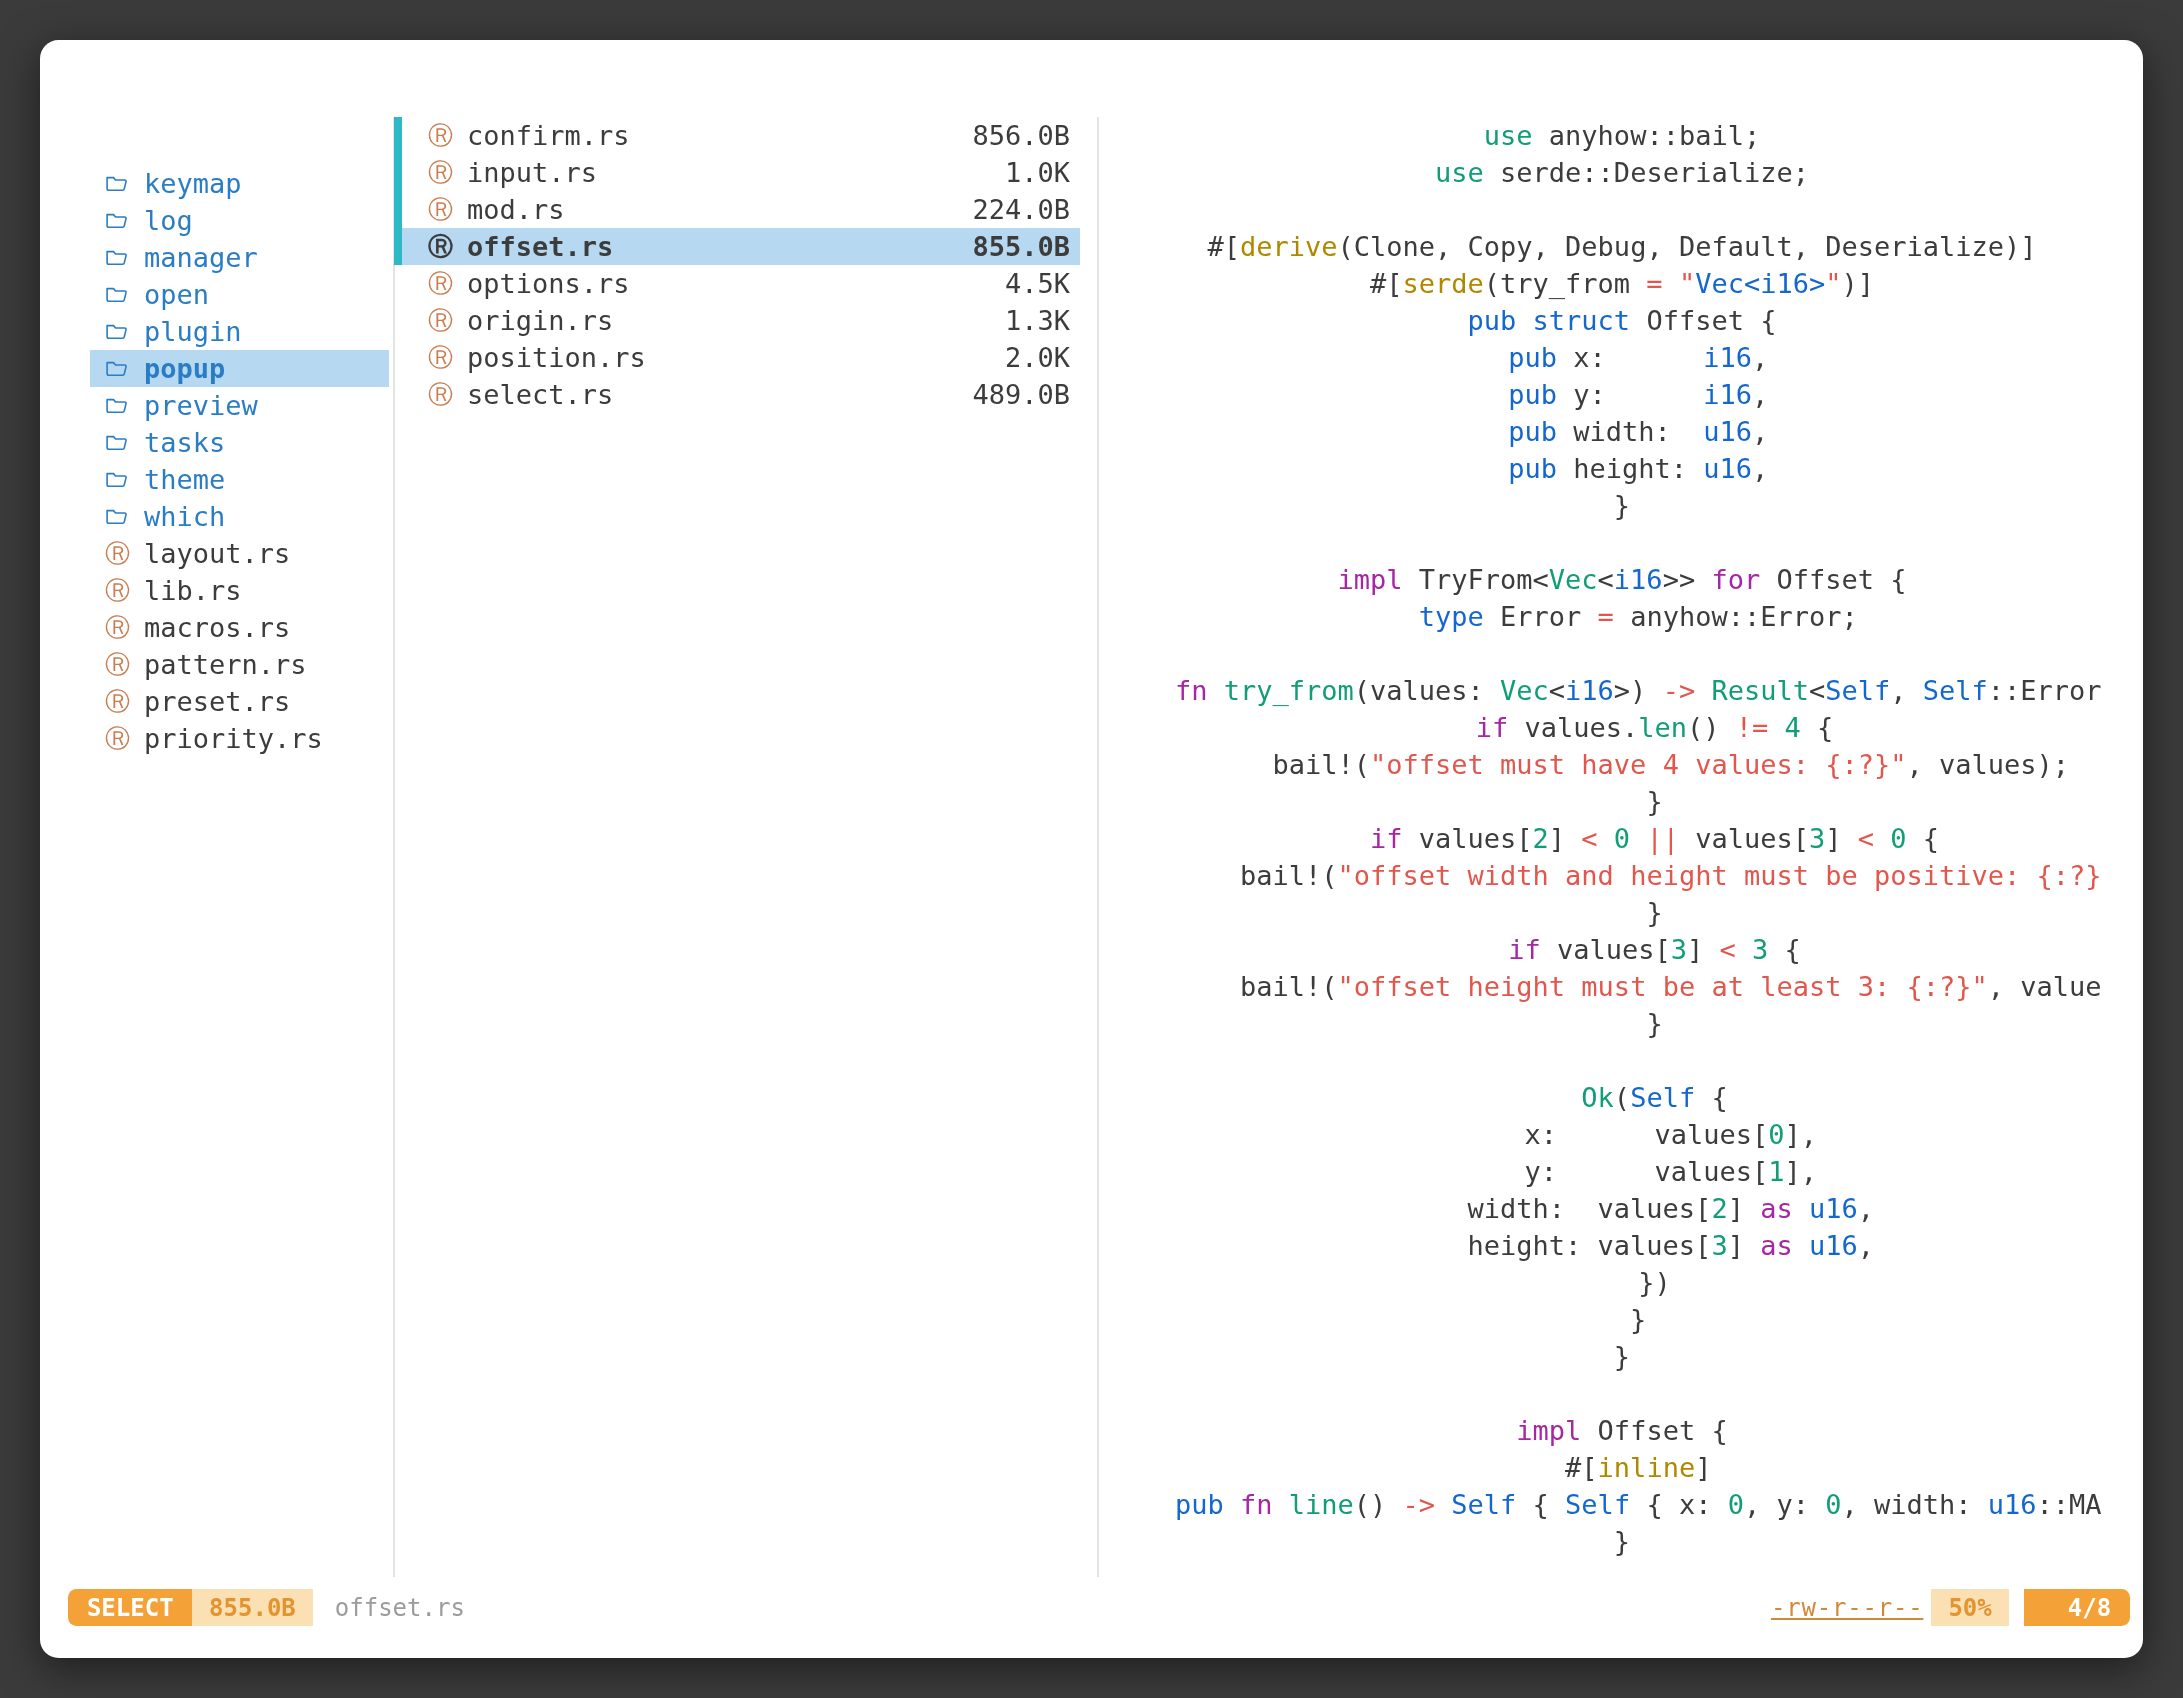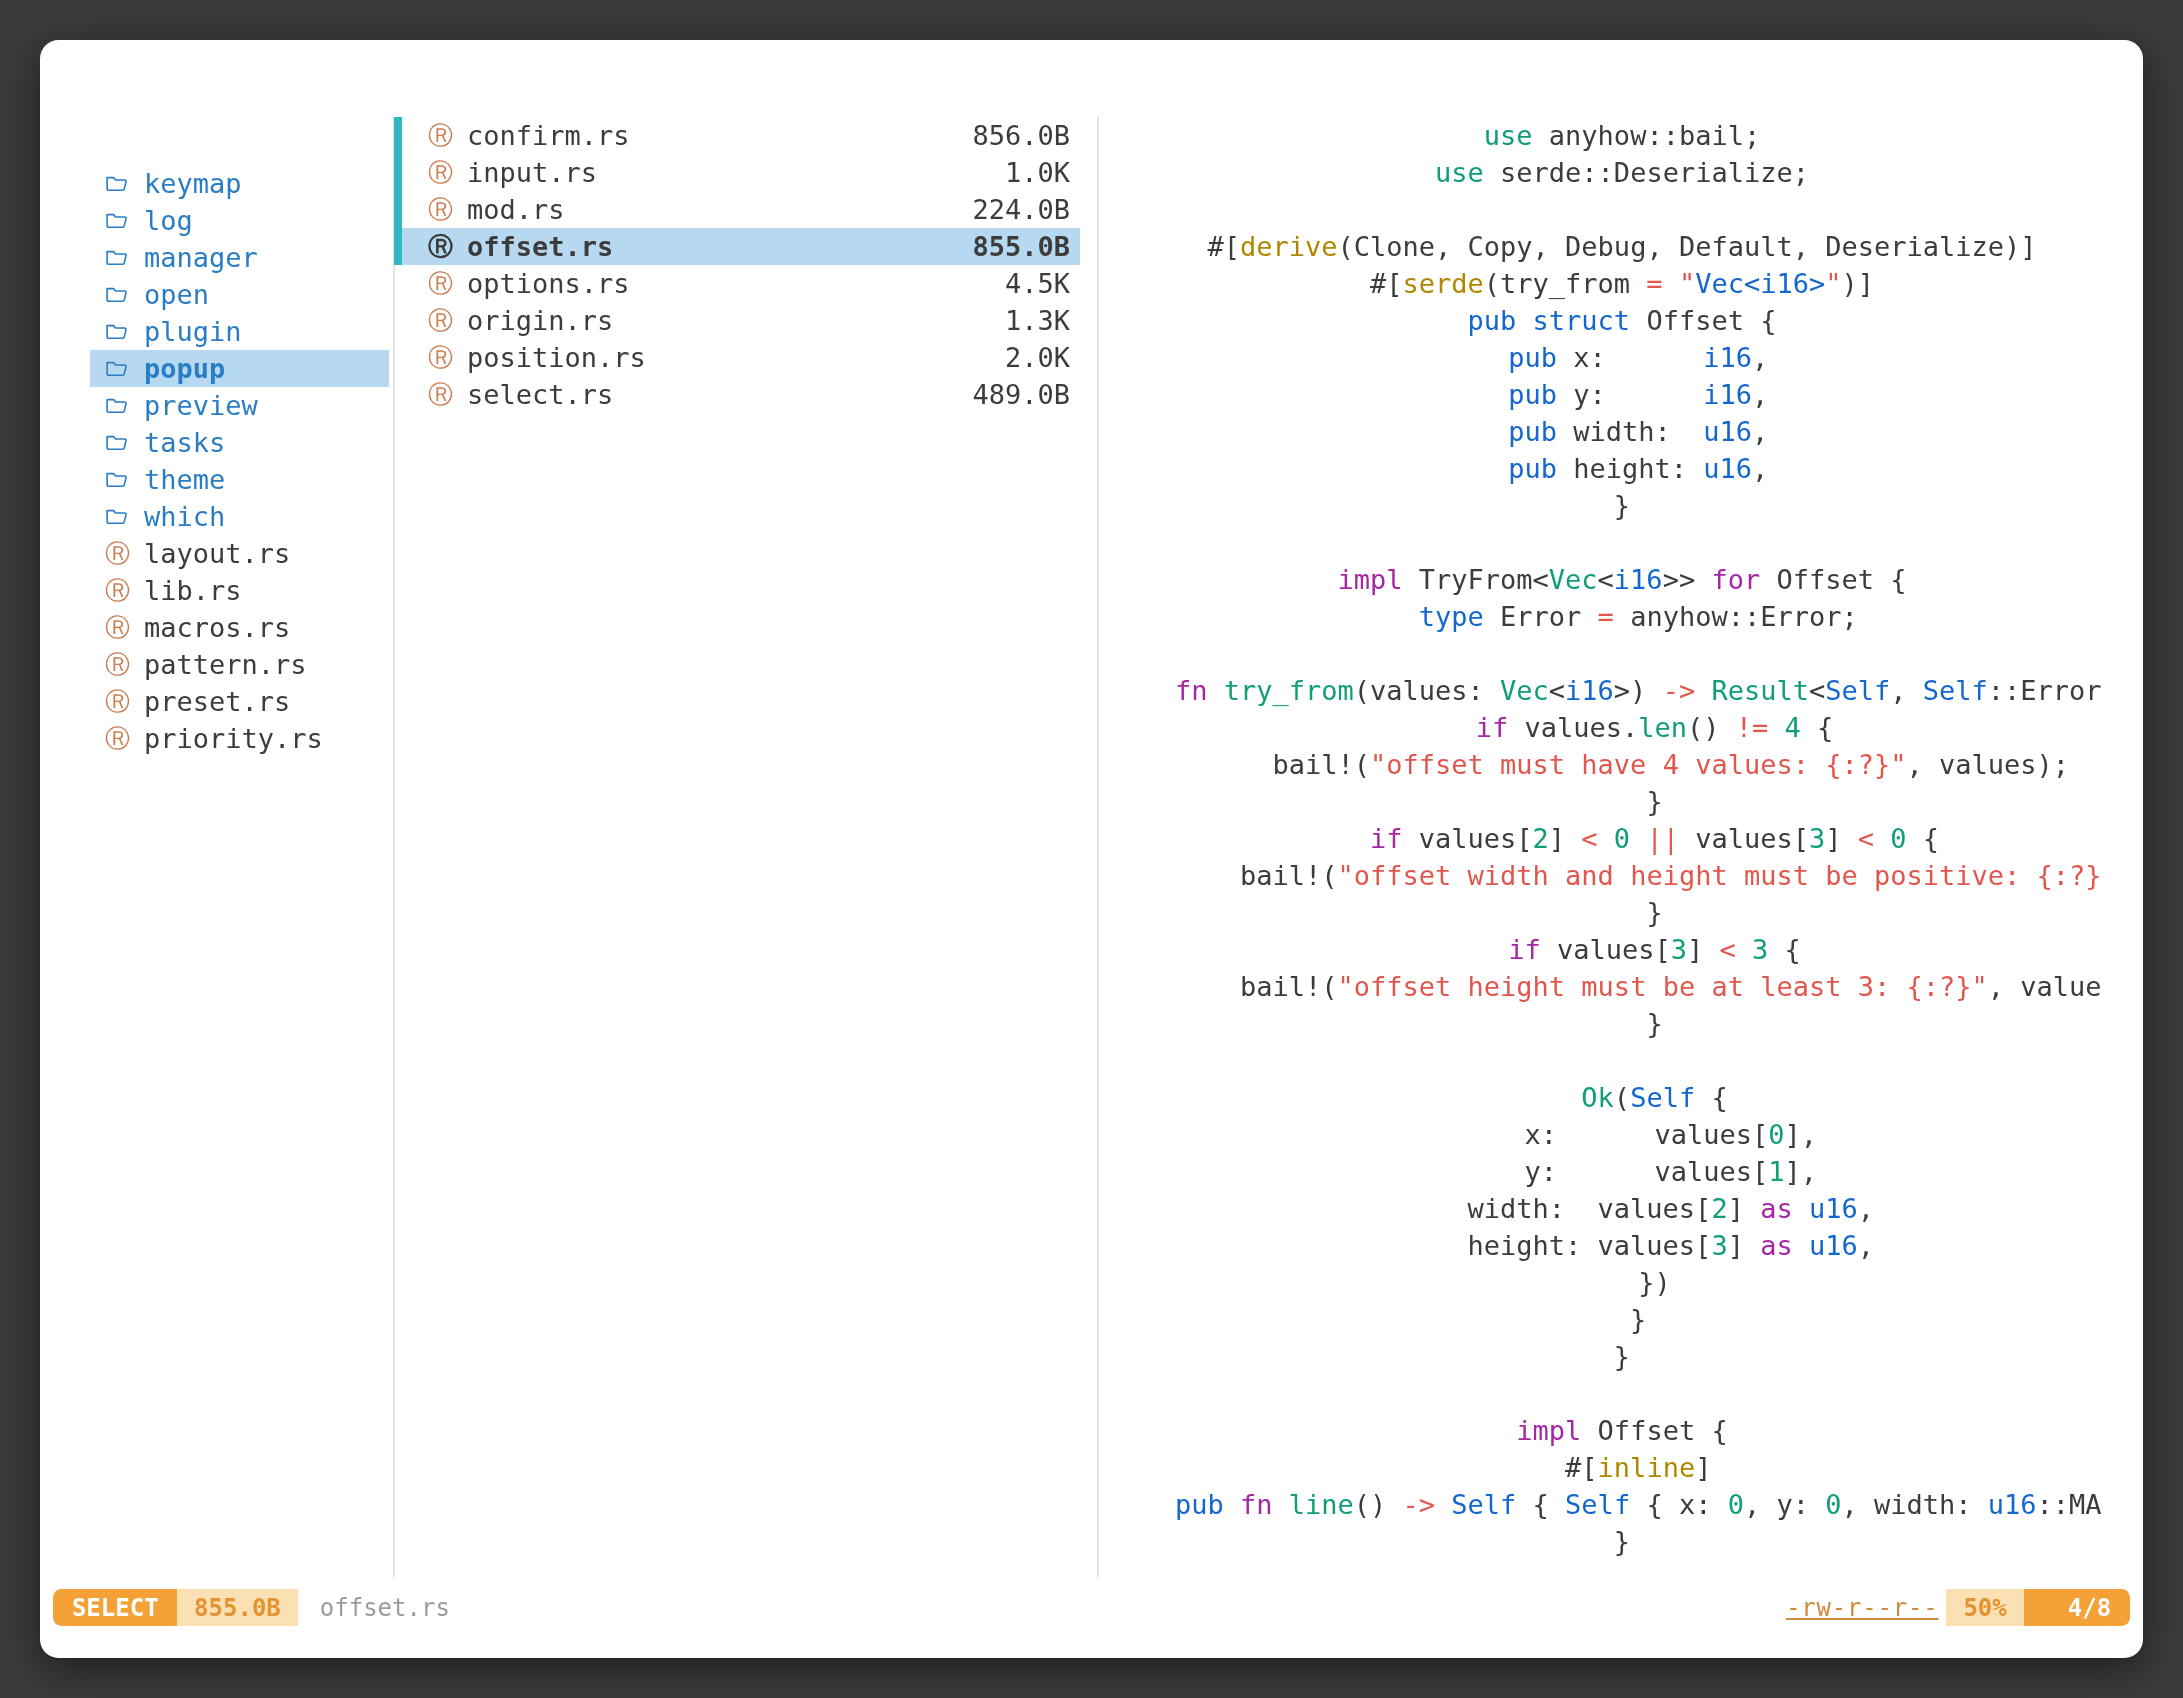--- a/index.html
+++ b/index.html
@@ -39,21 +39,21 @@
   .c-p{color:var(--kw-purple,#a626a4);}
   .c-b{color:var(--kw-blue,#1367cf);}
   .c-g{color:var(--teal,#109d77);}
   .c-r{color:var(--red,#e2574d);}
   .c-o{color:var(--attr-olive,#b08800);}
 
   
   .statusbar{position:absolute;left:13.4px;right:13.4px;bottom:32px;height:37px;
     display:flex;align-items:center;font-size:24px;}
   .badge{background:var(--badge-orange,#f4a237);color:#ffffff;font-weight:bold;
-    padding:0 18.5px;height:37px;display:flex;align-items:center;}
+    padding:0 18.5px;height:37px;display:flex;align-items:center;margin-left:15px;}
   .badge.left{border-radius:8.4px 0 0 8.4px;}
   .badge.right{border-radius:0 8.4px 8.4px 0;padding-left:44px;}
   .chip{background:var(--chip-bg,#fbe0b4);color:var(--chip-fg,#e3932f);font-weight:bold;
     padding:0 17px;height:37px;display:flex;align-items:center;}
   .fname{color:var(--file-dim,#9b9b9b);margin-left:22px;}
   .spacer{flex:1;}
   .perms{color:var(--perms,#cf8a3a);margin-right:8px;letter-spacing:0.8px;text-decoration:underline;}
 </style>
 </head>
 <body>

